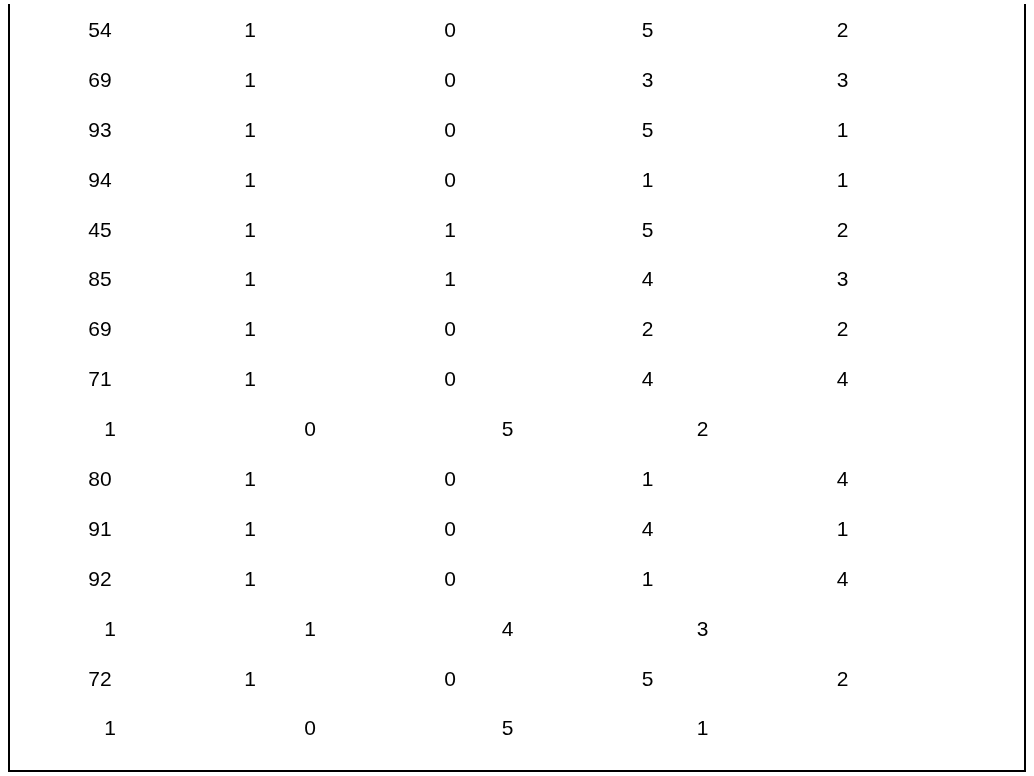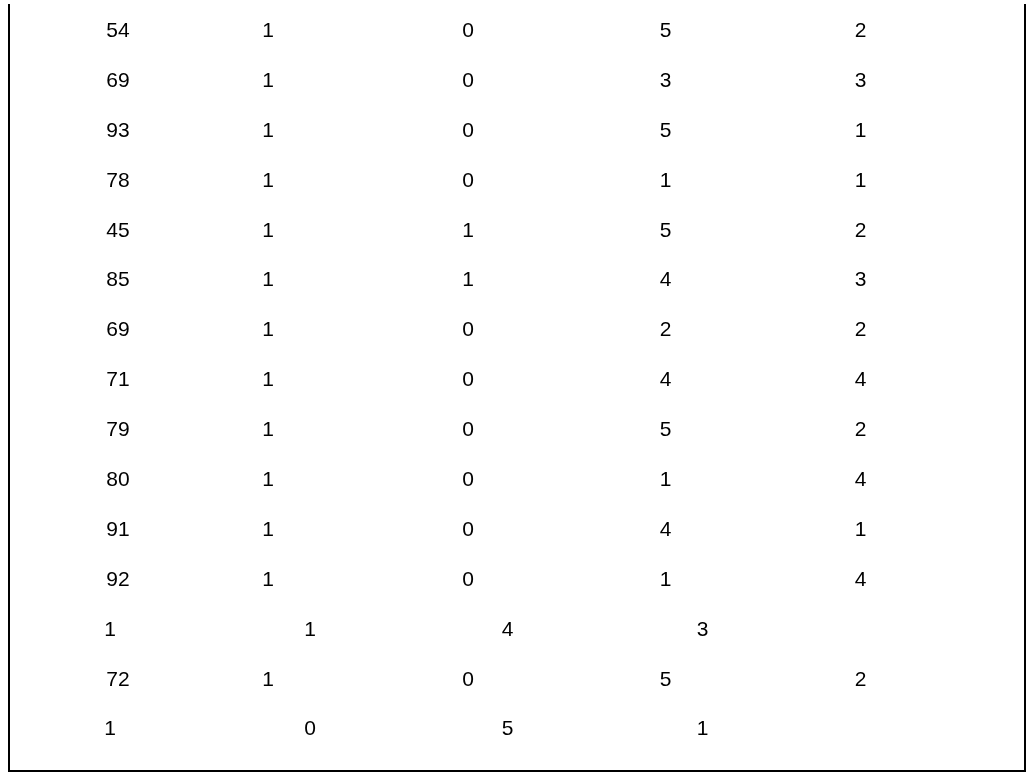--- a/index.html
+++ b/index.html
@@ -31,21 +31,20 @@
       height: 49.9px;
       align-items: flex-start;
       padding-top: 2px;
     }
     .cell {
       text-align: center;
     }
     .col-0 {
       width: 140px;
       padding-left: 40px;
-      margin-left: 18px;
     }
     .col-1 {
       width: 200px;
     }
     .col-2 {
       width: 200px;
     }
     .col-3 {
       width: 195px;
     }
@@ -72,21 +71,21 @@
     <div class="cell col-4">3</div>
   </div>
   <div class="data-row">
     <div class="cell col-0">93</div>
     <div class="cell col-1">1</div>
     <div class="cell col-2">0</div>
     <div class="cell col-3">5</div>
     <div class="cell col-4">1</div>
   </div>
   <div class="data-row">
-    <div class="cell col-0">78</div>
+    <div class="cell col-0">94</div>
     <div class="cell col-1">1</div>
     <div class="cell col-2">0</div>
     <div class="cell col-3">1</div>
     <div class="cell col-4">1</div>
   </div>
   <div class="data-row">
     <div class="cell col-0">45</div>
     <div class="cell col-1">1</div>
     <div class="cell col-2">1</div>
     <div class="cell col-3">5</div>
@@ -107,21 +106,20 @@
     <div class="cell col-4">2</div>
   </div>
   <div class="data-row">
     <div class="cell col-0">71</div>
     <div class="cell col-1">1</div>
     <div class="cell col-2">0</div>
     <div class="cell col-3">4</div>
     <div class="cell col-4">4</div>
   </div>
   <div class="data-row">
-    <div class="cell col-0">79</div>
     <div class="cell col-1">1</div>
     <div class="cell col-2">0</div>
     <div class="cell col-3">5</div>
     <div class="cell col-4">2</div>
   </div>
   <div class="data-row">
     <div class="cell col-0">80</div>
     <div class="cell col-1">1</div>
     <div class="cell col-2">0</div>
     <div class="cell col-3">1</div>

